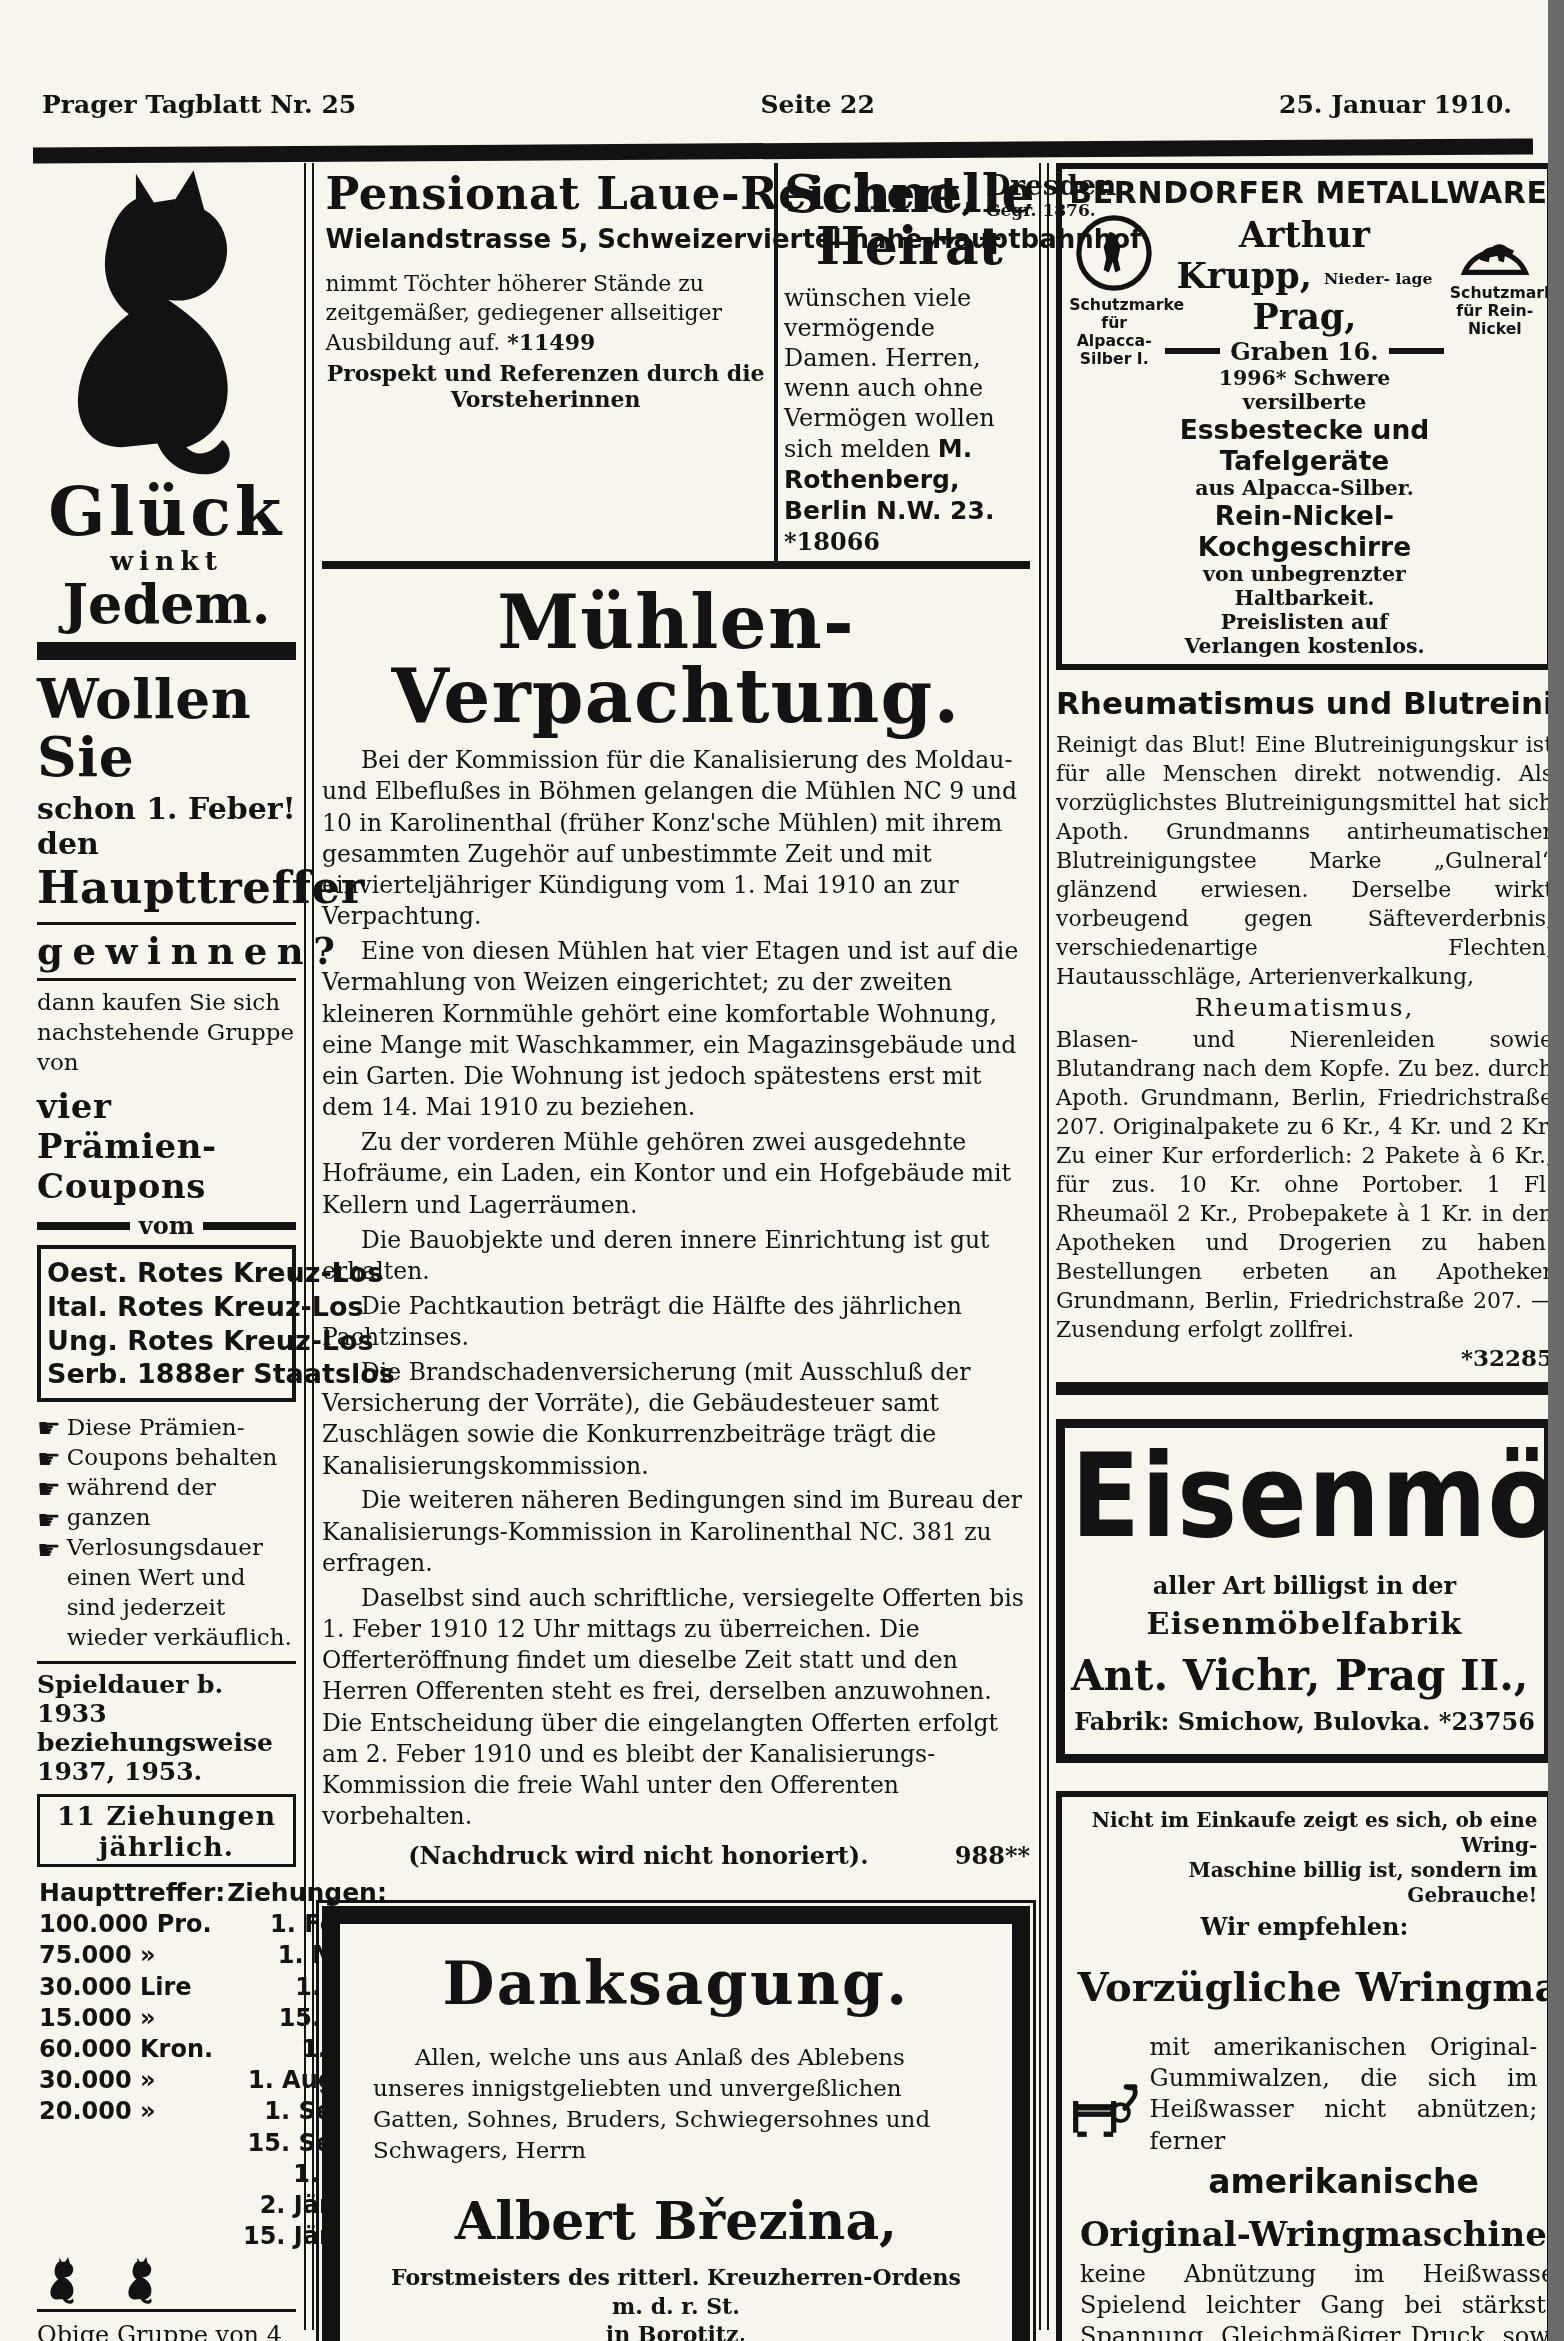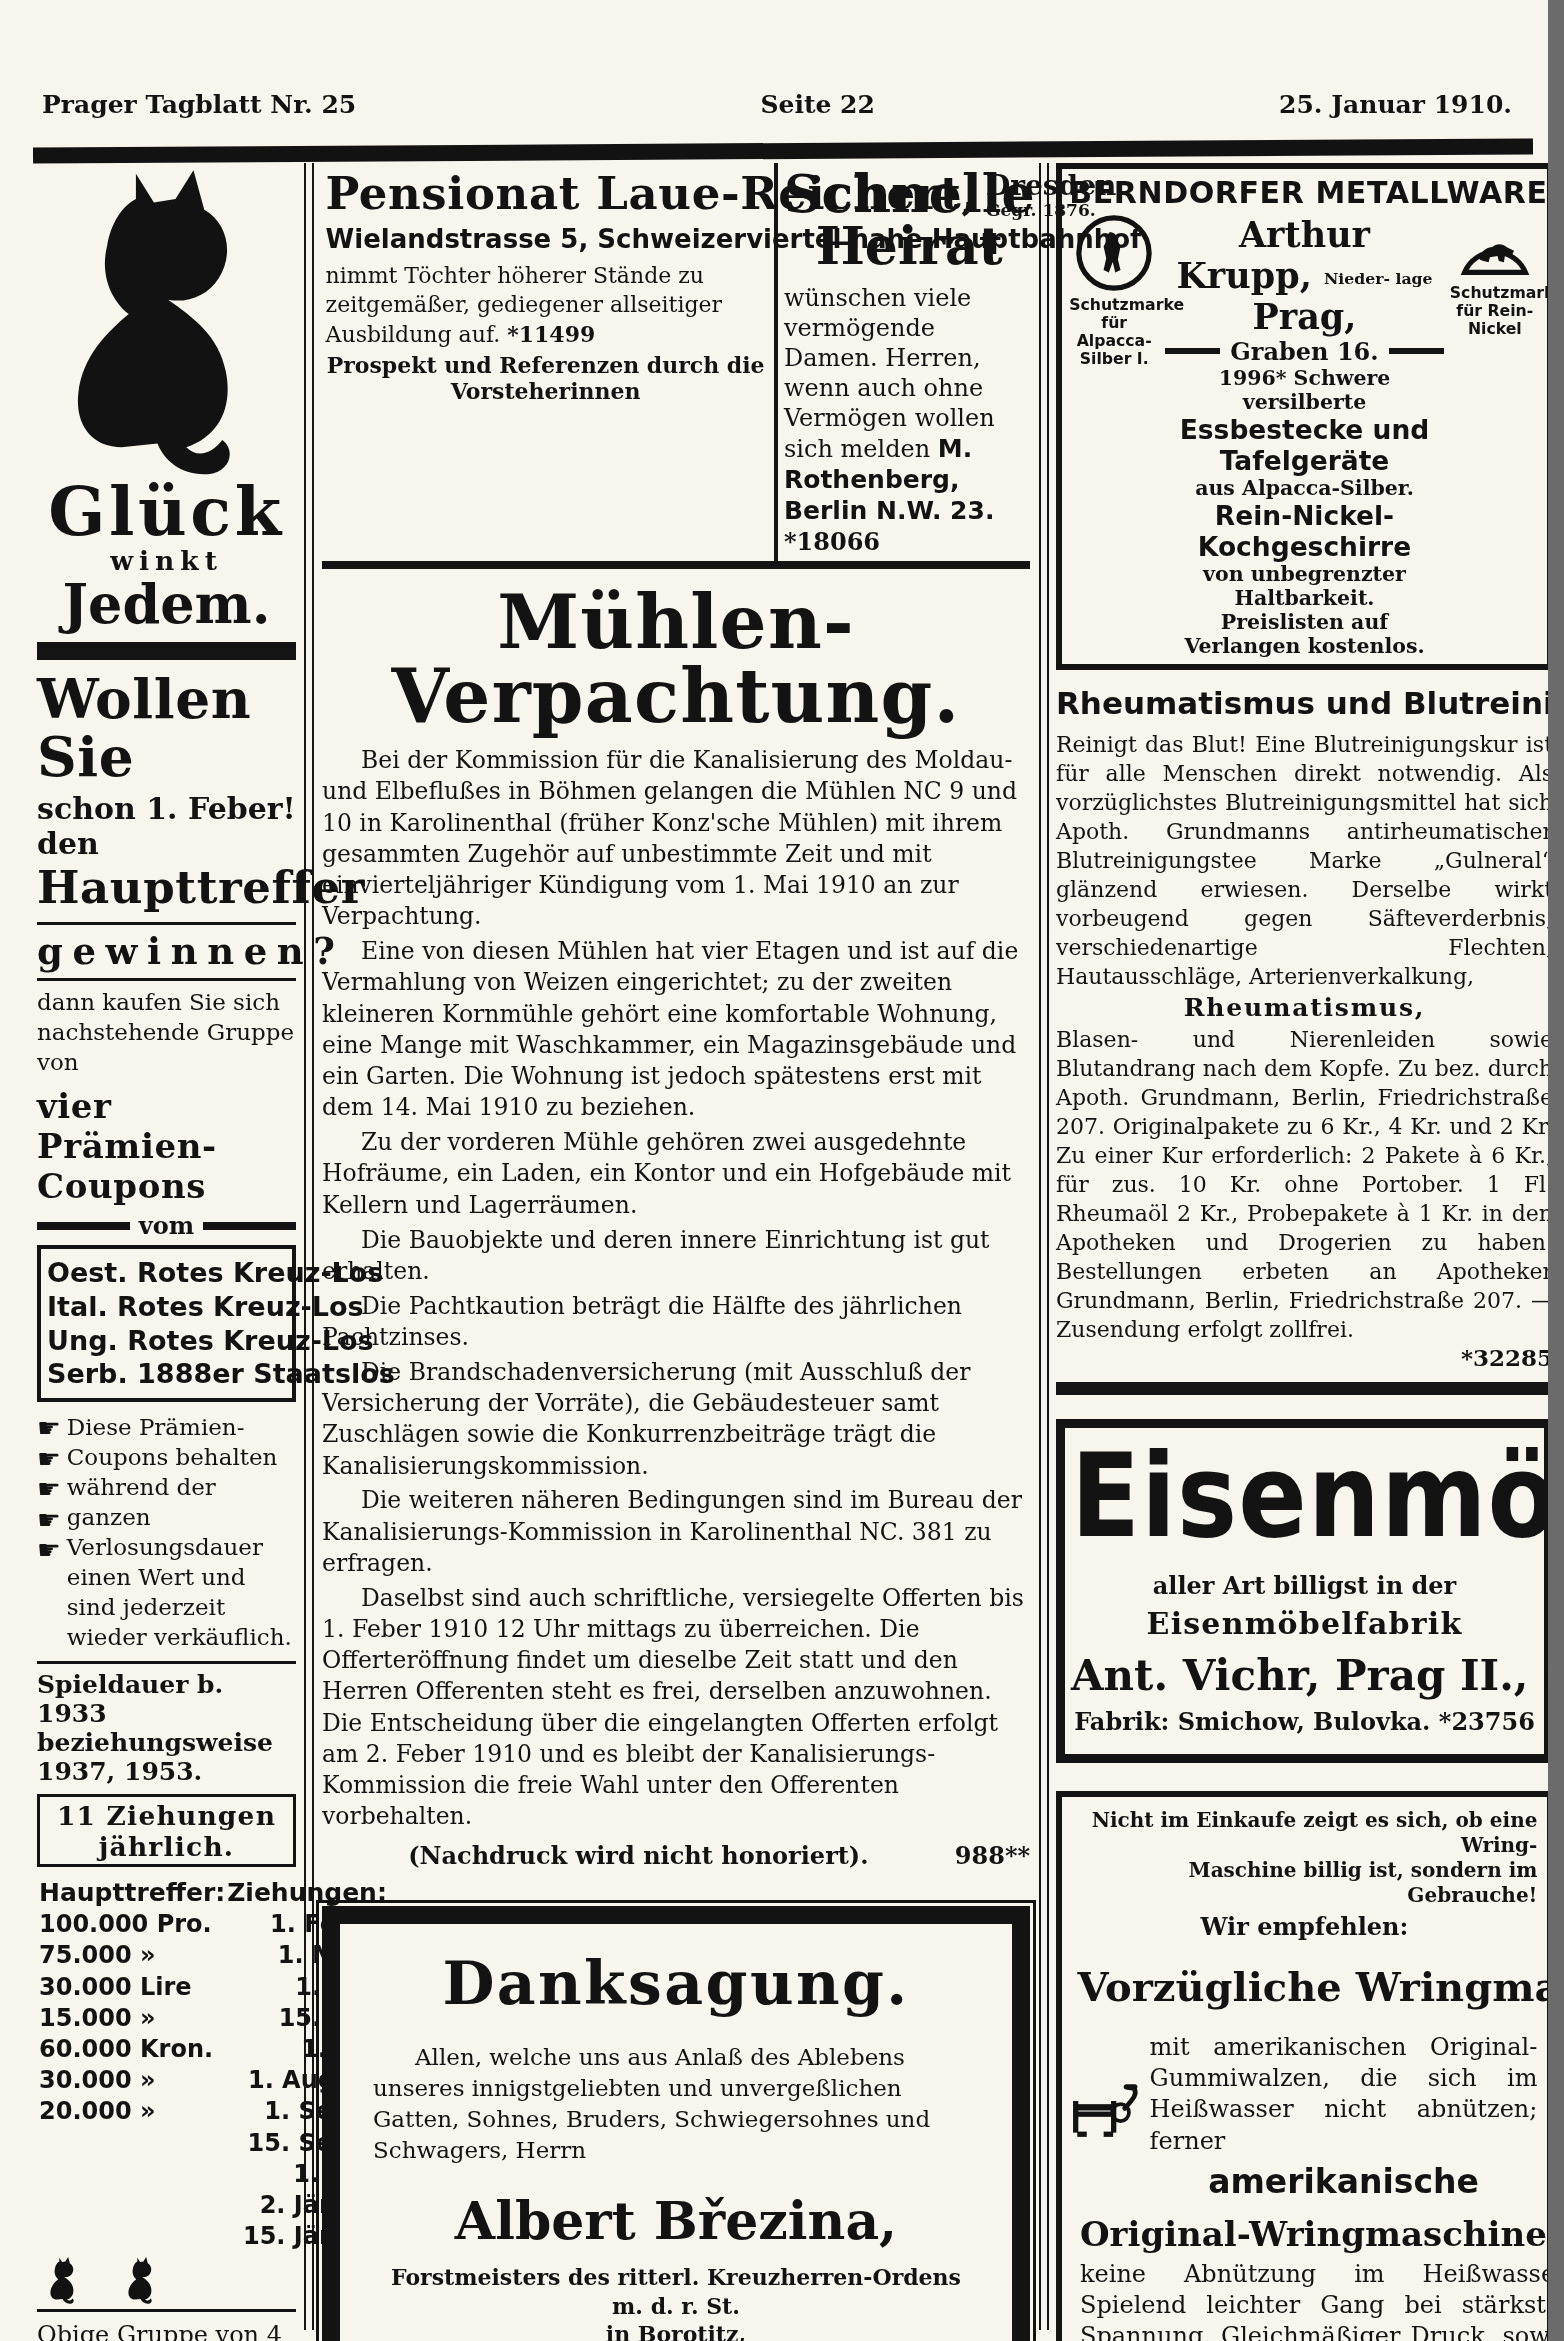--- a/index.html
+++ b/index.html
@@ -52,21 +52,21 @@
   .cats{display:flex;gap:36px;margin:3.6px 0 0 6px;}
   .obige{font-size:24px;line-height:1.3;border-top:3.6px solid #141414;padding-top:8.4px;margin-top:4.8px;}
   
   .adrow{display:flex;border-bottom:8.4px solid #141414;}
   .pension{width:440px;border-right:4.8px solid #141414;padding:3.6px 8.4px 6px 3.6px;}
   .pension-title{font-size:45px;font-weight:bold;letter-spacing:0.6px;white-space:nowrap;}
   .pension-head{display:flex;align-items:flex-end;gap:8.4px;}
   .pension-city{font-size:28px;font-weight:bold;line-height:0.95;}
   .pension-founded{font-size:17px;font-weight:bold;}
   .pension-addr{font-size:26px;font-weight:bold;font-family:"DejaVu Sans",sans-serif;margin-top:4.8px;white-space:nowrap;}
-  .pension-body{font-size:22px;line-height:1.3;margin-top:8px;}
+  .pension-body{font-size:22px;line-height:1.3;margin-top:16px;}
   .pension-foot{font-size:22px;font-weight:bold;text-align:center;margin-top:2.4px;}
   .heirat{flex:1;padding:4.8px 6px;}
   .heirat-title{font-size:52px;font-weight:bold;text-align:center;line-height:1;}
   .heirat-body{font-size:24px;line-height:1.25;margin-top:11px;}
   .muehlen-title{font-size:74px;font-weight:bold;text-align:center;letter-spacing:1.2px;
                  margin:15.7px 0 12px 0;line-height:1;}
   .mp{font-size:23.5px;line-height:1.33;text-indent:39px;margin:0 0 3.6px 0;}
   .mnote{display:flex;justify-content:space-between;font-size:24px;font-weight:bold;margin-top:8.4px;}
   .frame{border:18px solid #131313;outline:3.6px solid #131313;outline-offset:3.6px;
          padding:18px 33px;margin-top:36px;background:#f8f5ed;}
@@ -85,21 +85,21 @@
   .bc1{font-size:35px;font-weight:bold;}
   .bc1 small{font-size:15.7px;font-weight:bold;vertical-align:middle;}
   .bc-rule{display:flex;align-items:center;gap:10px;}
   .bc-rule .bar{flex:1;height:6px;background:#141414;}
   .bc2{font-size:24px;font-weight:bold;}
   .bc3{font-family:"DejaVu Sans",sans-serif;font-weight:bold;font-size:26.5px;}
   .bc4{font-size:20.5px;font-weight:bold;}
   .rheuma-title{font-family:"DejaVu Sans",sans-serif;font-weight:bold;font-size:31px;text-align:center;
                 margin:15.7px 0 8.4px;white-space:nowrap;}
   .rheuma-body{font-size:22px;line-height:1.32;text-align:justify;}
-  .rheuma-emph{font-size:25px;font-weight:bold;text-align:center;letter-spacing:1.8px;margin:2.4px 0;}
+  .rheuma-emph{font-size:25px;font-weight:normal;text-align:center;letter-spacing:1.8px;margin:2.4px 0;}
   .rheuma-ref{font-size:23px;font-weight:bold;text-align:right;}
   .eisen{border:9.6px solid #141414;padding:18px 6px;margin-top:24px;text-align:center;}
   .eisen-title{font-size:101px;font-weight:bold;line-height:1;letter-spacing:1.2px;
                font-family:"DejaVu Sans",sans-serif;transform:scaleY(1.15);}
   .eisen-sub1{font-size:24px;font-weight:bold;margin-top:24px;}
   .eisen-sub2{font-size:30px;font-weight:bold;letter-spacing:1.2px;margin-top:6px;}
   .eisen-name{font-size:42px;font-weight:bold;white-space:nowrap;margin-top:9.6px;}
   .eisen-fab{font-size:24px;font-weight:bold;margin-top:7.2px;}
   .wring{border:6px solid #141414;padding:11px 9.6px;margin-top:28px;}
   .wring-intro{font-size:20px;font-weight:bold;text-align:right;line-height:1.25;}

